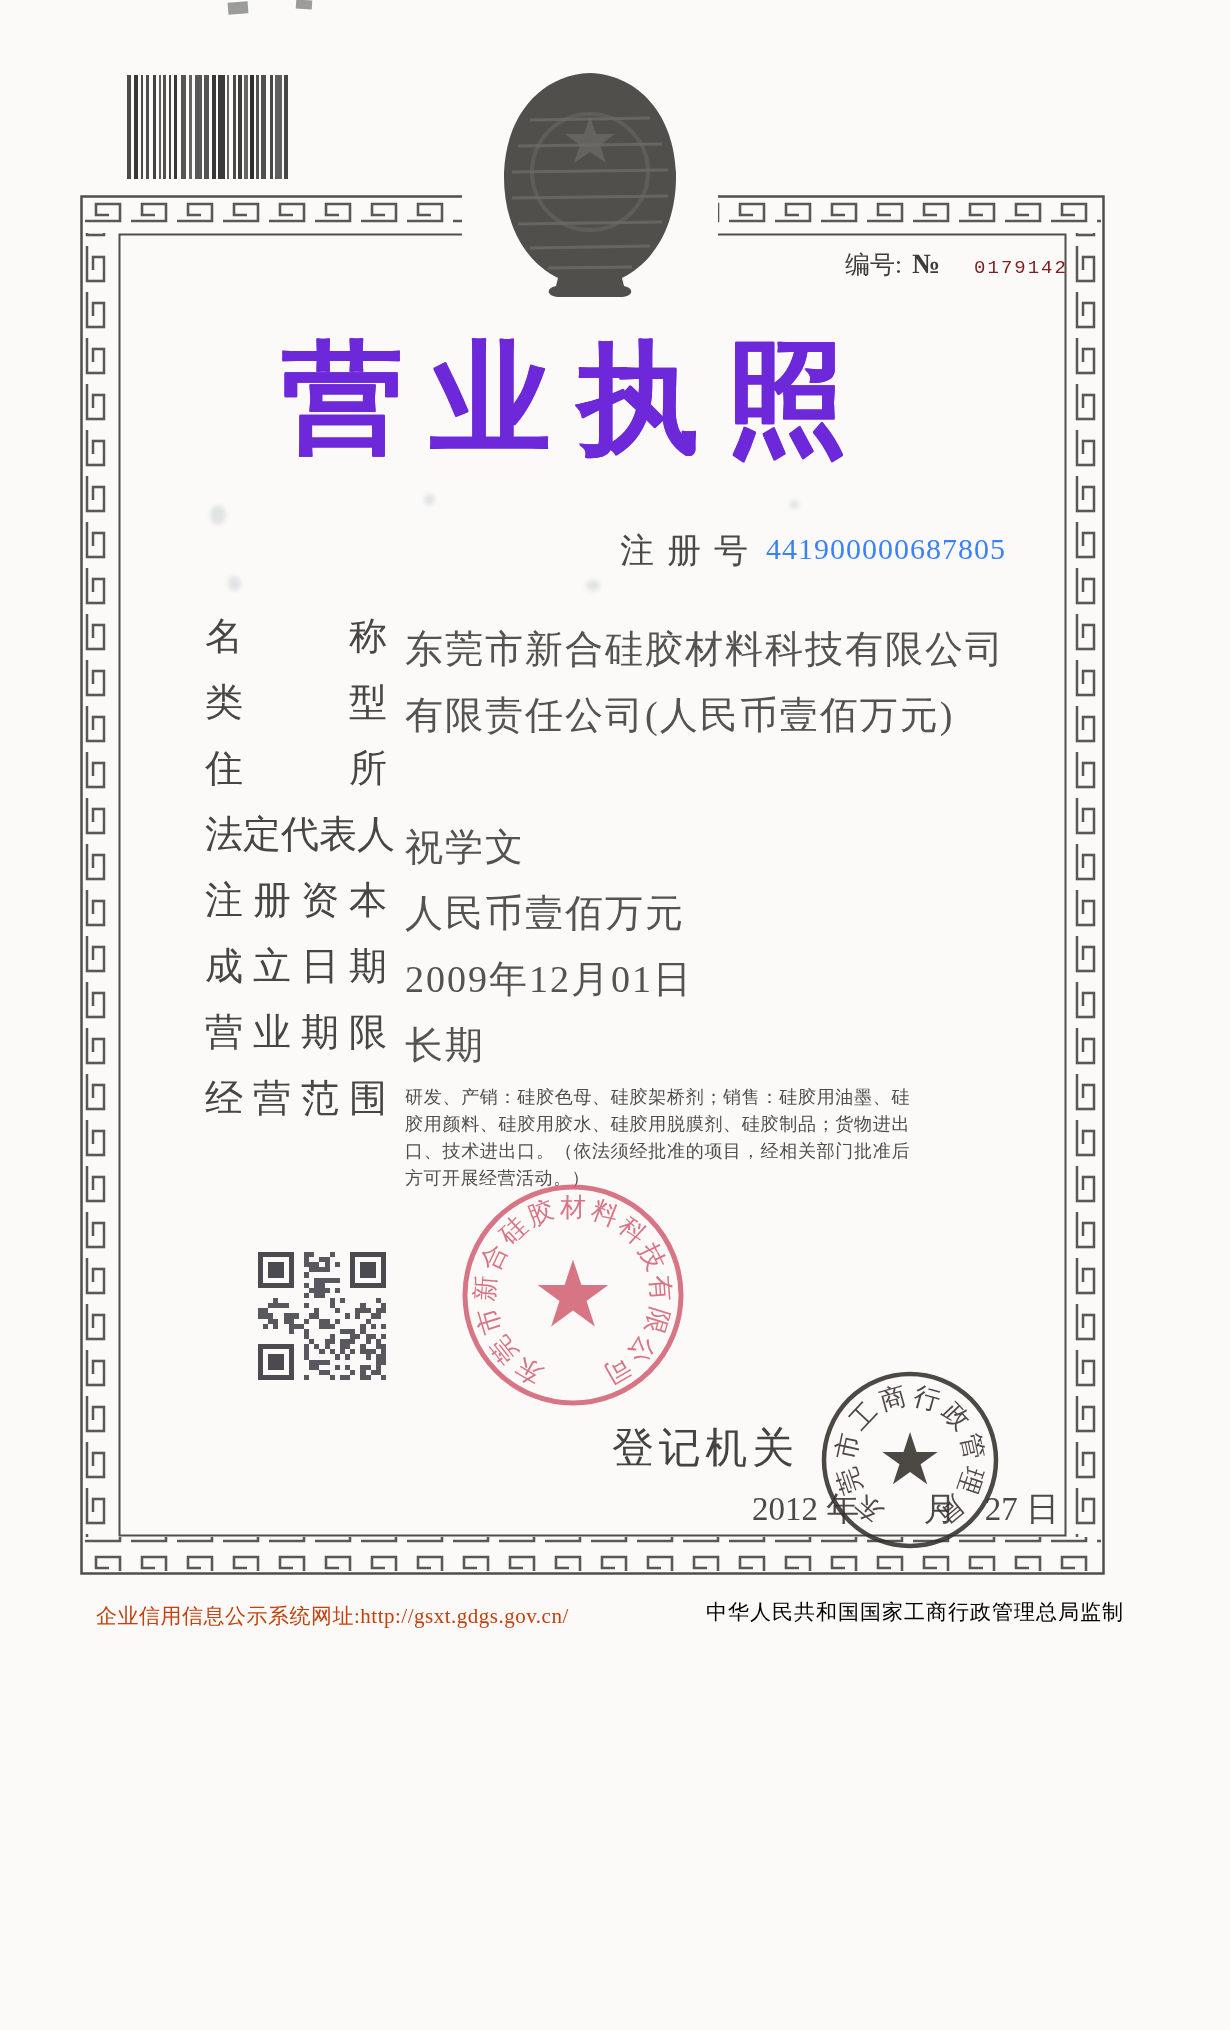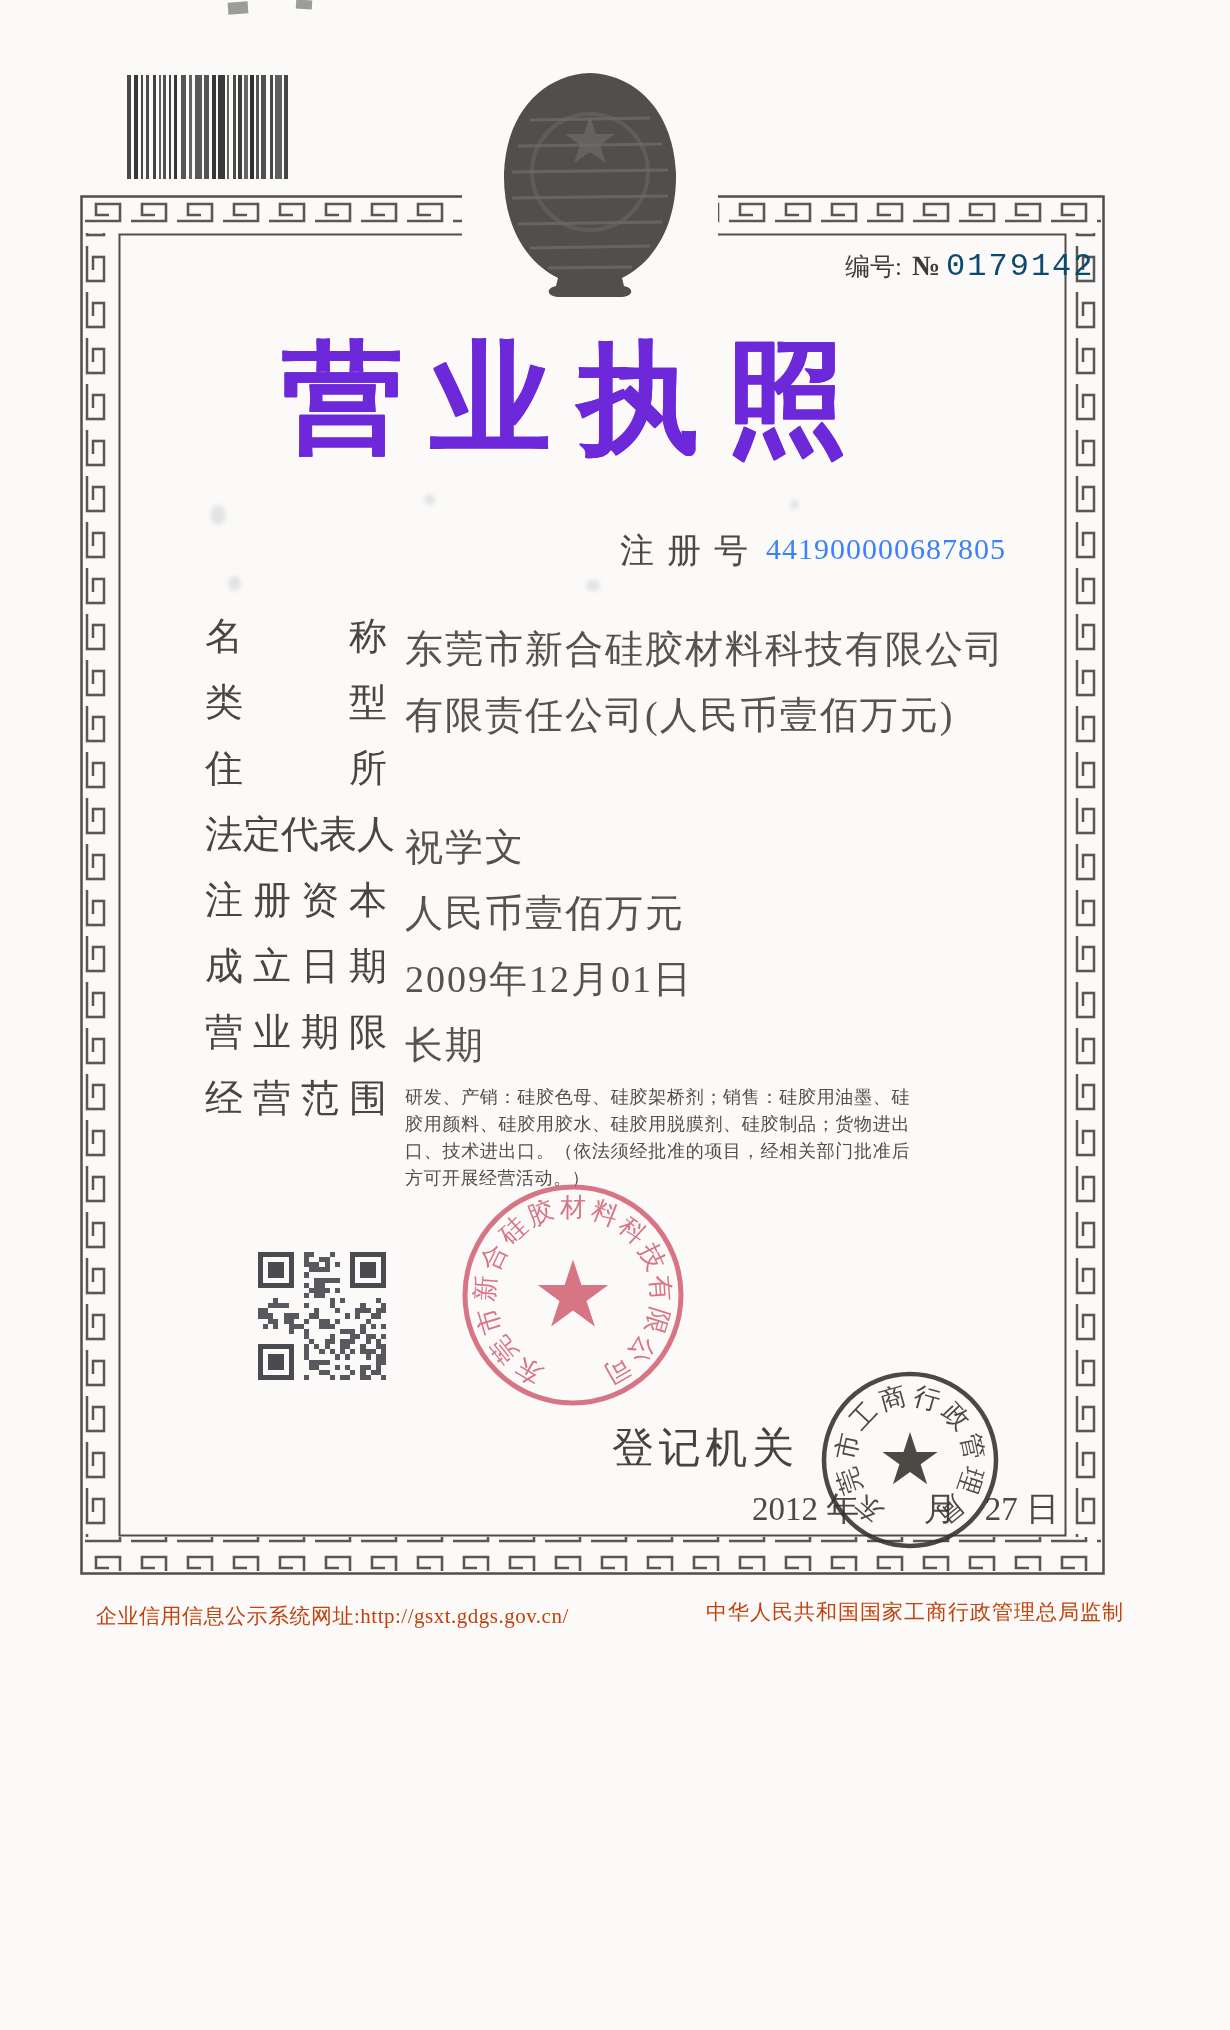--- a/index.html
+++ b/index.html
@@ -17,21 +17,21 @@
   #barcode{position:absolute;left:127px;top:75px;}
 
   
   #border{position:absolute;left:80px;top:195px;}
   .emblem-gap{position:absolute;left:462px;top:193px;width:256px;height:44px;background:#fbfaf8;}
   #emblem{position:absolute;left:482px;top:68px;}
 
   
   .serial{position:absolute;left:845px;top:248px;font-size:25px;color:#3e3c3a;white-space:nowrap;}
   .serial .no-prefix{font-weight:bold;font-size:28px;margin:0 6px 0 10px;}
-  .serial .no-digits{font-family:"Liberation Mono","DejaVu Sans Mono",monospace;font-size:32px;letter-spacing:2px;color:#0c4a6e;}
+  .serial .no-digits{font-family:"Liberation Mono","DejaVu Sans Mono",monospace;font-size:19px;letter-spacing:2px;color:#7f1d1d;margin-left:28px;}
 
   
   .title{
     position:absolute;left:282px;top:338px;
     font-family:"DejaVu Sans",sans-serif;font-weight:900;
     font-size:120px;line-height:1;letter-spacing:28px;color:#6d28d9;
     text-shadow:1px 0 0 currentColor,0 1px 0 currentColor,1px 1px 0 currentColor;
     white-space:nowrap;
   }
 
@@ -62,21 +62,21 @@
 
   
   .registry-row{position:absolute;left:612px;top:1420px;width:182px;font-size:42px;color:#454341;}
   .date-line{position:absolute;left:752px;top:1487px;font-size:33px;color:#4c4a48;white-space:nowrap;}
   .date-line span{display:inline-block;}
   .date-line span:nth-child(2){margin-left:56px;}
   .date-line span:nth-child(3){margin-left:20px;}
 
   
   .footer-left{position:absolute;left:96px;top:1602px;font-size:21px;letter-spacing:.5px;color:#c2410c;}
-  .footer-right{position:absolute;left:706px;top:1598px;font-size:21px;letter-spacing:1px;color:#c2410c;}
+  .footer-right{position:absolute;left:706px;top:1598px;font-size:21px;letter-spacing:1px;color:#000000;}
 </style>
 </head>
 <body>
 
 <div class="page">
 
   <div class="artifact" style="left:228px;top:2px;width:20px;height:12px;transform:rotate(-4deg);"></div>
   <div class="artifact" style="left:296px;top:0;width:16px;height:9px;transform:rotate(3deg);"></div>
 
   <div class="smudge" style="left:210px;top:505px;width:16px;height:20px;"></div>

